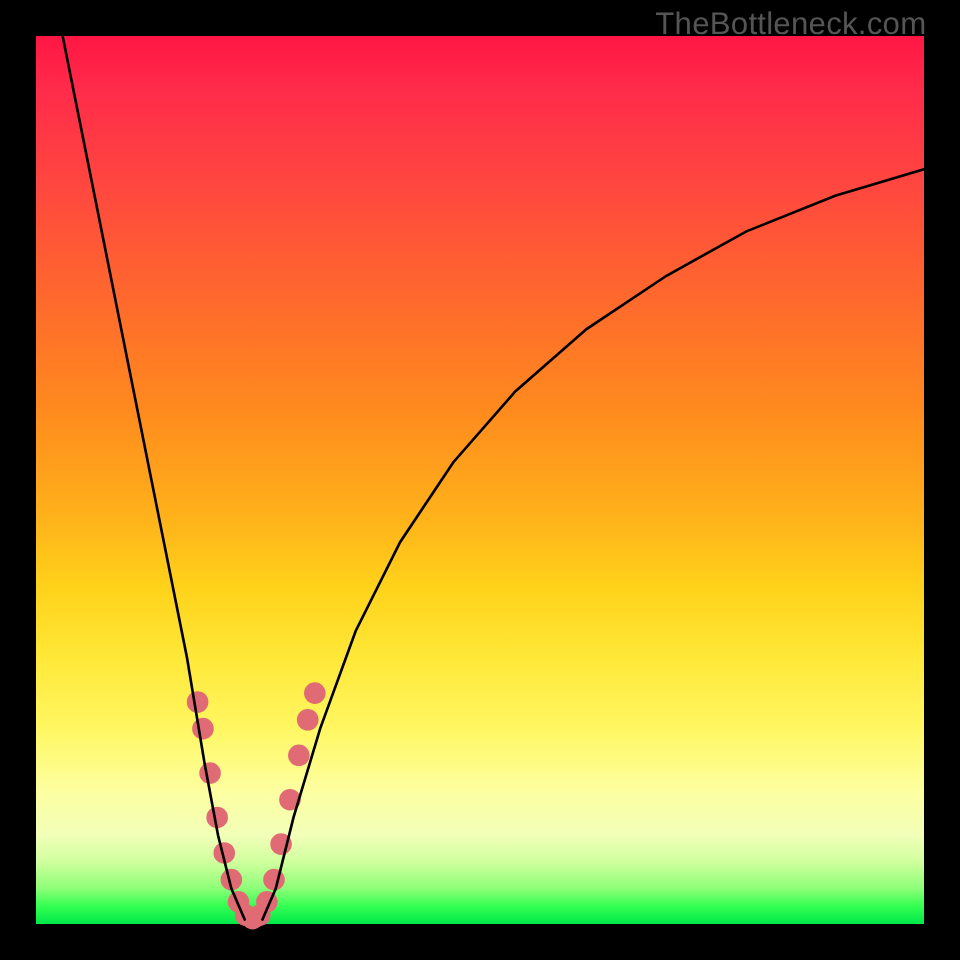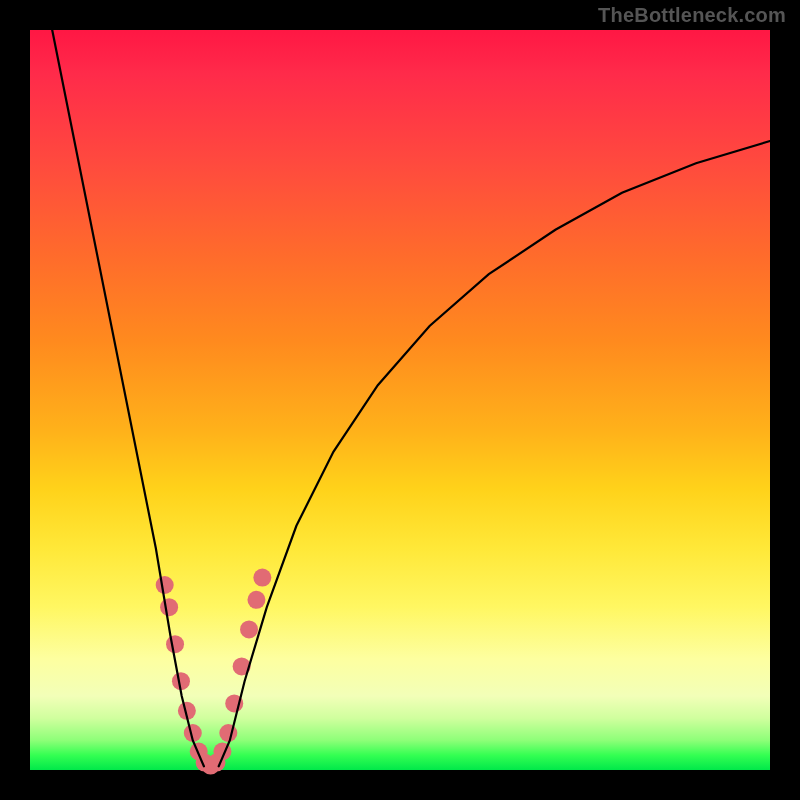--- a/index.html
+++ b/index.html
@@ -41,24 +41,24 @@
       #f2ffb8 90%,
       #d0ff9e 93%,
       #8dff78 96%,
       #34ff52 98%,
       #00e84a 100%
     );
   }
   .watermark {
     position: absolute;
     top: 4px;
-    right: 14px;
+    right: 28px;
     color: #555;
-    font-size: 20px;
-    font-weight: 700;
+    font-size: 26px;
+    font-weight: 400;
     letter-spacing: 0.2px;
     user-select: none;
   }
   svg.curve {
     position: absolute;
     top: 0;
     left: 0;
     width: 740px;
     height: 740px;
     overflow: visible;

